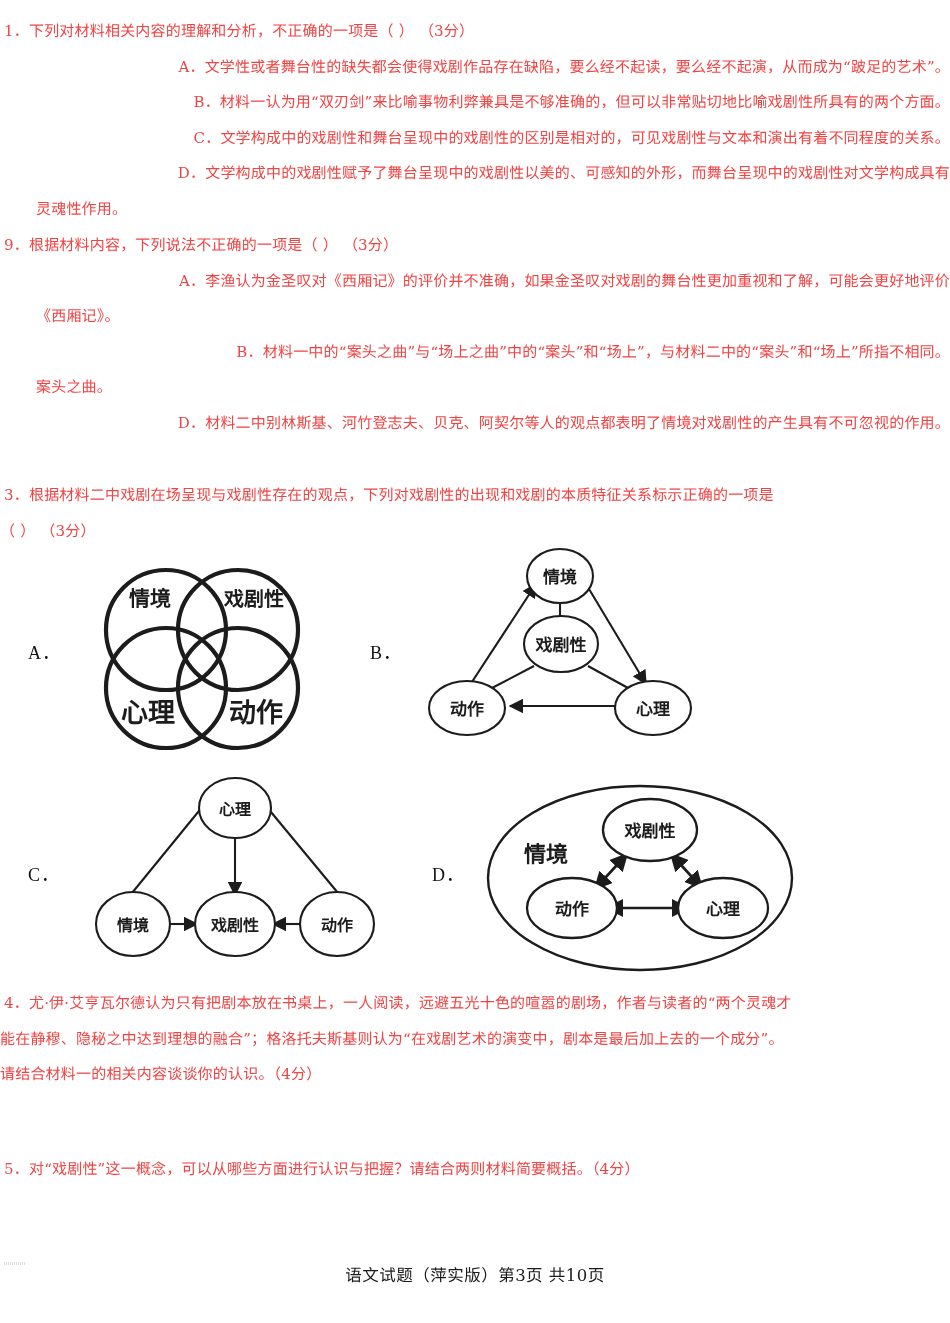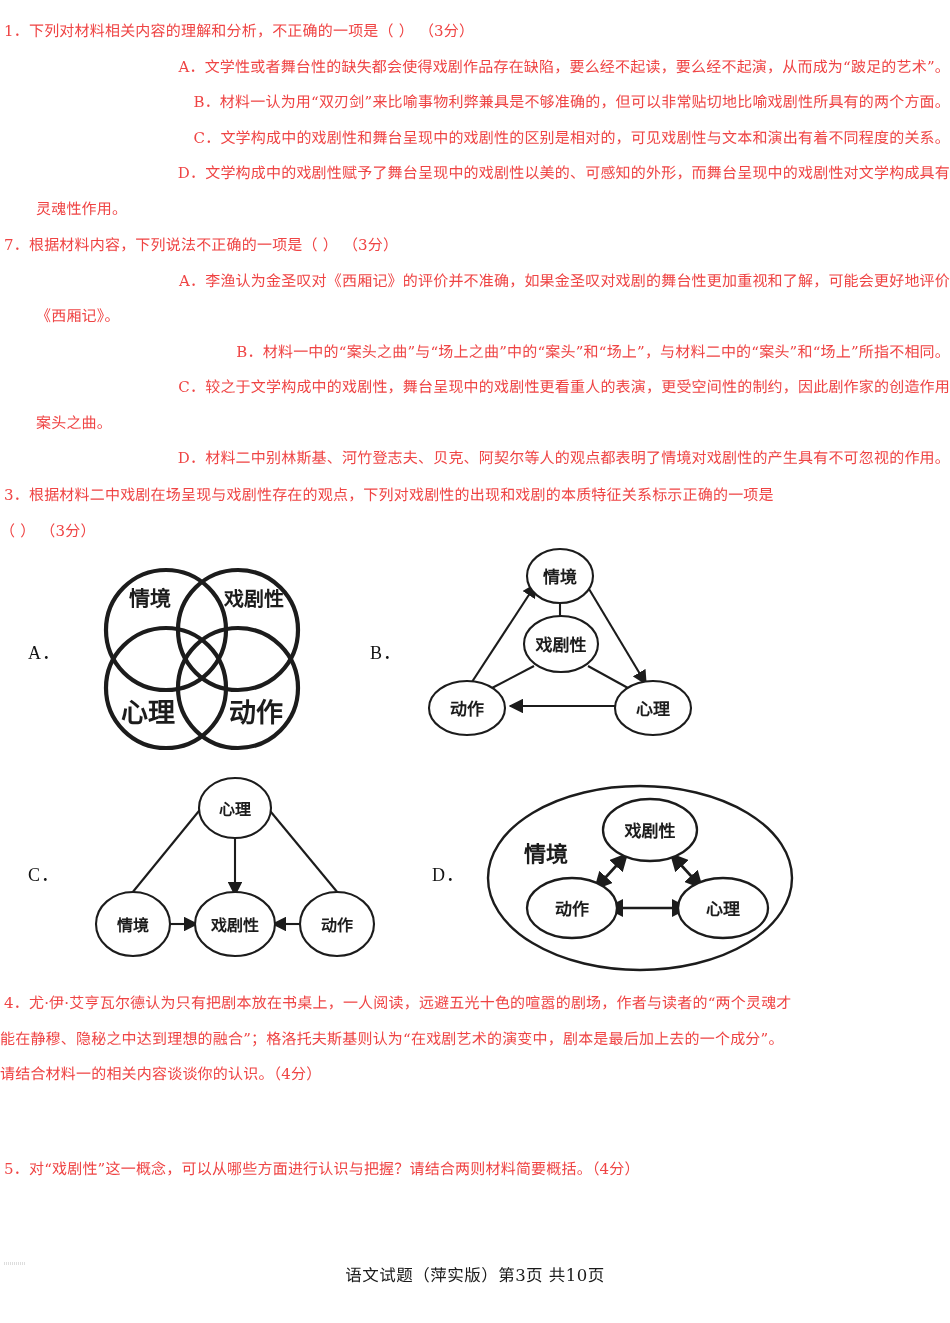--- a/index.html
+++ b/index.html
@@ -126,25 +126,24 @@
   <div class="qblock" style="top:14px;">
     <div class="qline qstem">1．下列对材料相关内容的理解和分析，不正确的一项是（  ）  （3分）</div>
     <div class="qline qopt">A．文学性或者舞台性的缺失都会使得戏剧作品存在缺陷，要么经不起读，要么经不起演，从而成为“跛足的艺术”。</div>
     <div class="qline qopt">B．材料一认为用“双刃剑”来比喻事物利弊兼具是不够准确的，但可以非常贴切地比喻戏剧性所具有的两个方面。</div>
     <div class="qline qopt">C．文学构成中的戏剧性和舞台呈现中的戏剧性的区别是相对的，可见戏剧性与文本和演出有着不同程度的关系。</div>
     <div class="qline qopt">D．文学构成中的戏剧性赋予了舞台呈现中的戏剧性以美的、可感知的外形，而舞台呈现中的戏剧性对文学构成具有</div>
     <div class="qline qopt-cont">灵魂性作用。</div>
   </div>
 
   <div class="qblock" style="top:228px;">
-    <div class="qline qstem">7．根据材料内容，下列说法不正确的一项是（  ）  （3分）</div>
+    <div class="qline qstem">9．根据材料内容，下列说法不正确的一项是（  ）  （3分）</div>
     <div class="qline qopt">A．李渔认为金圣叹对《西厢记》的评价并不准确，如果金圣叹对戏剧的舞台性更加重视和了解，可能会更好地评价</div>
     <div class="qline qopt-cont">《西厢记》。</div>
     <div class="qline qopt">B．材料一中的“案头之曲”与“场上之曲”中的“案头”和“场上”，与材料二中的“案头”和“场上”所指不相同。</div>
-    <div class="qline qopt">C．较之于文学构成中的戏剧性，舞台呈现中的戏剧性更看重人的表演，更受空间性的制约，因此剧作家的创造作用</div>
     <div class="qline qopt-cont">案头之曲。</div>
     <div class="qline qopt">D．材料二中别林斯基、河竹登志夫、贝克、阿契尔等人的观点都表明了情境对戏剧性的产生具有不可忽视的作用。</div>
   </div>
 
   <div class="qblock" style="top:478px;">
     <div class="qline qstem">3．根据材料二中戏剧在场呈现与戏剧性存在的观点，下列对戏剧性的出现和戏剧的本质特征关系标示正确的一项是</div>
     <div class="qline qcont">（  ）  （3分）</div>
   </div>
 
   <div class="diagrams">

